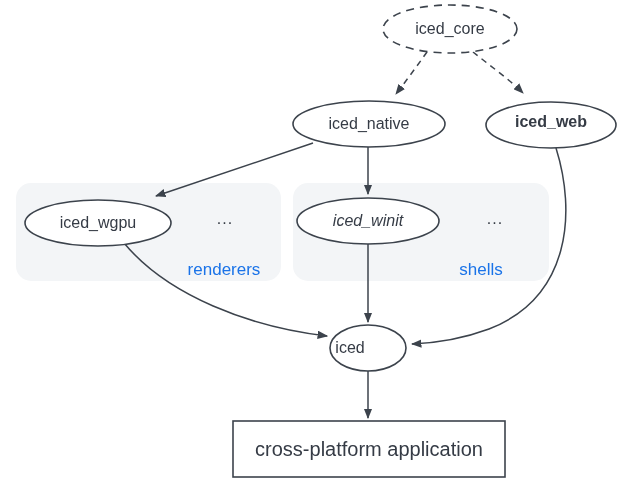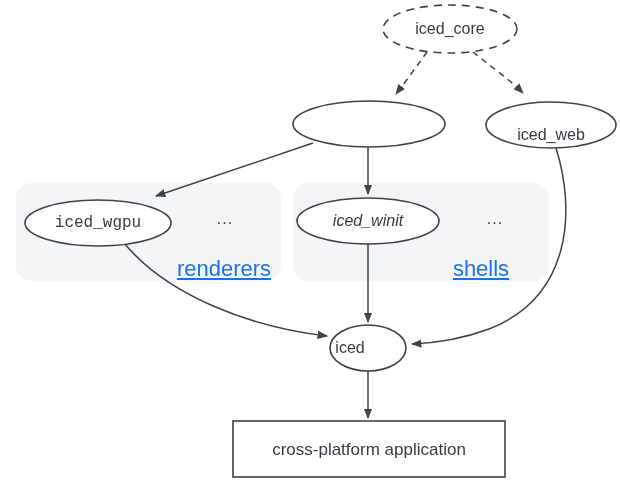--- a/index.html
+++ b/index.html
@@ -33,23 +33,23 @@
   }
   .node-shape.dashed { stroke-dasharray: 8 6; }
   .label {
     position: absolute;
     transform: translate(-50%, -50%);
     white-space: nowrap;
     color: #353b45;
     font-size: 16px;
     line-height: 1;
   }
-  .label.big { font-size: 17px; }
+  .label.big { font-size: 20px; }
   .label.dots { font-size: 16px; letter-spacing: 1px; color: #353b45; }
-  .label.group-label { color: #1a73e8; font-size: 22px; text-decoration: underline; }
+  .label.group-label { color: #1a73e8; font-size: 17px; }
 </style>
 </head>
 <body>
 
 <div class="canvas">
 
   <div class="group-box" style="left:16px; top:183px; width:265px; height:98px;"></div>
   <div class="group-box" style="left:293px; top:183px; width:256px; height:98px;"></div>
 
   <svg class="graphics" width="621" height="483" viewBox="0 0 621 483">
@@ -71,22 +71,23 @@
     <ellipse class="node-shape dashed" cx="450" cy="29" rx="67" ry="24"></ellipse>
     <ellipse class="node-shape" cx="369" cy="124" rx="76" ry="23"></ellipse>
     <ellipse class="node-shape" cx="551" cy="125" rx="65" ry="23"></ellipse>
     <ellipse class="node-shape" cx="98" cy="223" rx="73" ry="23"></ellipse>
     <ellipse class="node-shape" cx="368" cy="221" rx="71" ry="23"></ellipse>
     <ellipse class="node-shape" cx="368" cy="348" rx="38" ry="23"></ellipse>
     <rect class="node-shape" x="233" y="421" width="272" height="56"></rect>
   </svg>
 
   <div class="label" style="left:450px; top:29px;">iced_core</div>
-  <div class="label" style="left:551px; top:135px;">iced_web</div>
-  <div class="label" style="left:98px; top:223px;font-family:Liberation Mono, monospace;">iced_wgpu</div>
+  <div class="label" style="left:369px; top:124px;">iced_native</div>
+  <div class="label" style="left:551px; top:122px;font-weight:bold;">iced_web</div>
+  <div class="label" style="left:98px; top:223px;">iced_wgpu</div>
   <div class="label" style="left:368px; top:221px;font-style:italic;">iced_winit</div>
   <div class="label" style="left:350px; top:348px;">iced</div>
   <div class="label big" style="left:369px; top:449px;">cross-platform application</div>
 
   <div class="label dots" style="left:225px; top:219px;">...</div>
   <div class="label dots" style="left:495px; top:219px;">...</div>
   <div class="label group-label" style="left:224px; top:269px;">renderers</div>
   <div class="label group-label" style="left:481px; top:269px;">shells</div>
 
 </div>

